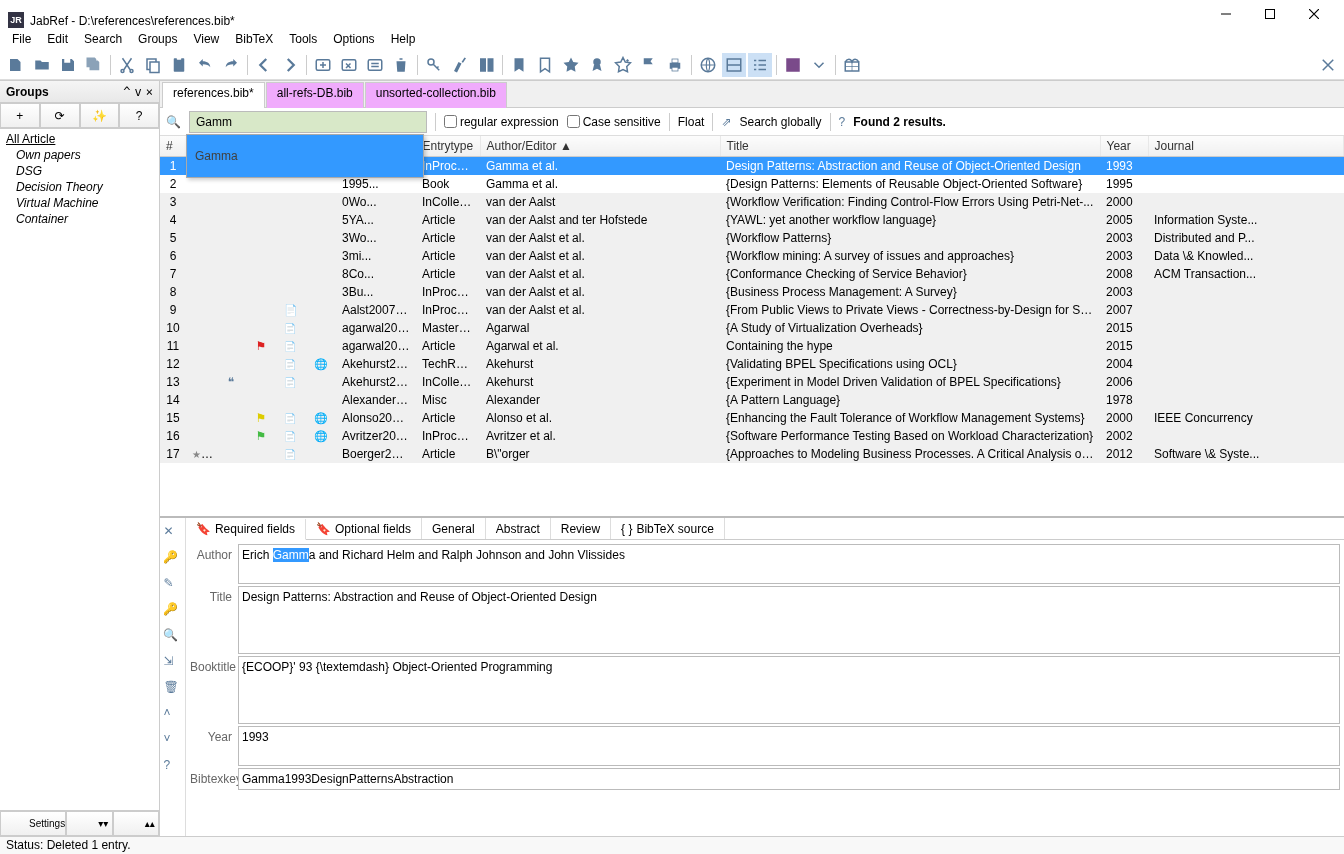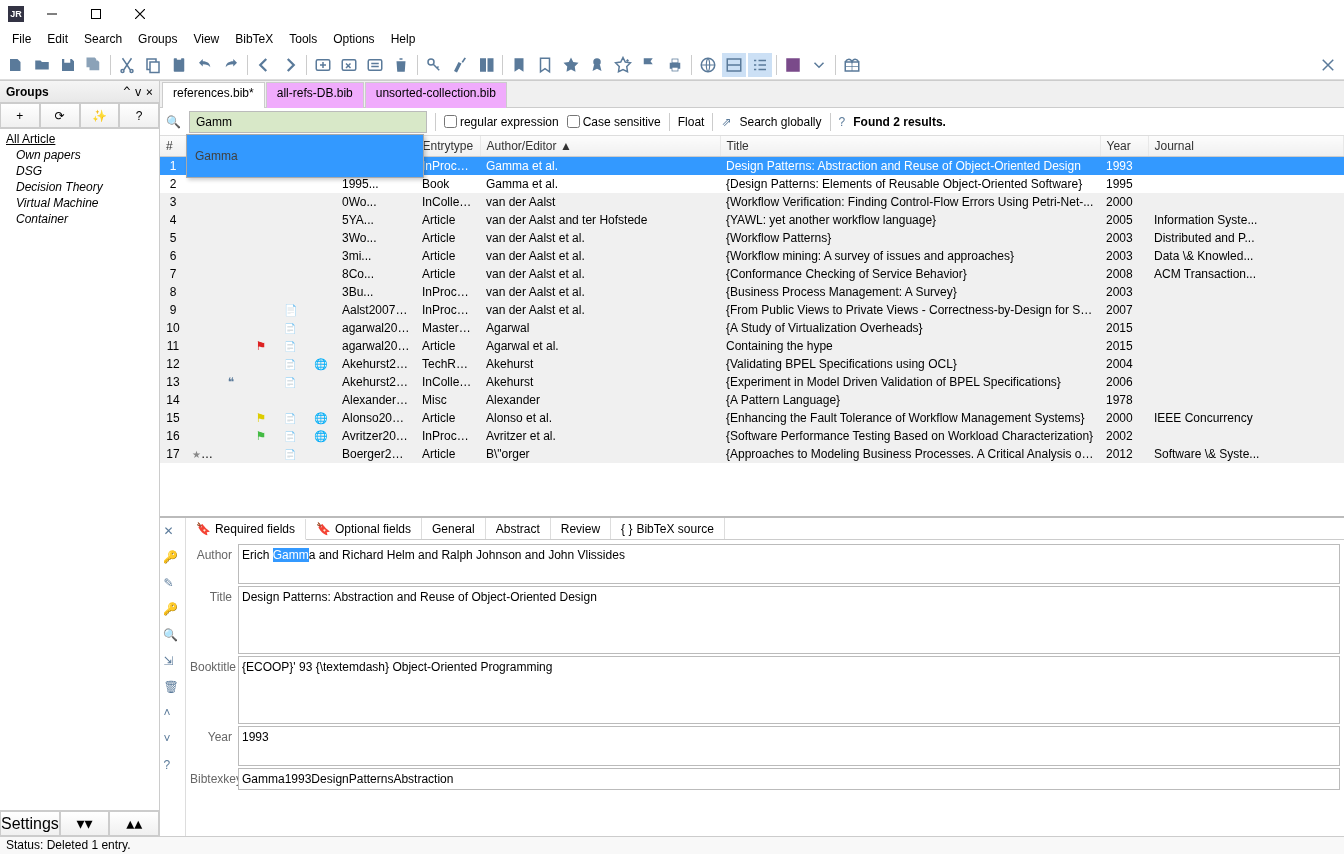--- a/index.html
+++ b/index.html
@@ -1,19 +1,19 @@
 <!DOCTYPE html>
 <html><head>
 <meta charset="utf-8">
 <style>
 * { margin: 0; padding: 0; box-sizing: border-box; font-family: "Segoe UI", Tahoma, sans-serif; font-size: 12px; }
 body { width: 1344px; height: 854px; background: #fff; overflow: hidden; display: flex; flex-direction: column; }
 
 
-.titlebar { height: 28px; display: flex; align-items: center; padding: 0 8px; }
+.titlebar { height: 28px; display: flex; align-items: flex-end; padding: 0 8px; }
 .titlebar-icon { width: 16px; height: 16px; background: #334; margin-right: 6px; display: flex; align-items: center; justify-content: center; color: #fff; font-size: 9px; font-weight: bold; }
 .titlebar-text { flex: 1; }
 .win-controls { display: flex; gap: 0; }
 .win-btn { width: 44px; height: 28px; display: flex; align-items: center; justify-content: center; cursor: default; }
 
 
 .menubar { height: 22px; display: flex; align-items: center; padding: 0 4px; }
 .menubar span { padding: 2px 8px; cursor: default; }
 
 
@@ -31,21 +31,21 @@
 .sidebar-header { height: 22px; background: linear-gradient(#f5f5f5,#e8e8e8); border-bottom: 1px solid #ccc; display: flex; align-items: center; padding: 0 6px; gap: 4px; }
 .sidebar-header-title { flex: 1; font-weight: bold; }
 .sidebar-header-btn { cursor: pointer; font-family: monospace; }
 .sidebar-toolbar { height: 26px; display: flex; border-bottom: 1px solid #ccc; }
 .sidebar-toolbar button { flex: 1; border: 1px solid #ccc; background: linear-gradient(#fff,#f0f0f0); cursor: pointer; }
 .groups-list { flex: 1; padding: 2px; overflow: auto; background: #fff; }
 .group-item { padding: 1px 4px; cursor: pointer; }
 .group-item.root { text-decoration: underline; }
 .group-item.child { padding-left: 14px; font-style: italic; }
 .sidebar-footer { height: 26px; display: flex; border-top: 1px solid #ccc; }
-.sidebar-footer button { flex: 1; border: 1px solid #ccc; background: linear-gradient(#fff,#f0f0f0); cursor: pointer; font-size: 16px; }
+.sidebar-footer button { flex: 1; border: 1px solid #ccc; background: linear-gradient(#fff,#f0f0f0); cursor: pointer; font-size: 10px; padding-left: 28px; }
 
 
 .center { flex: 1; display: flex; flex-direction: column; min-height: 0; min-width: 0; }
 .tabs { height: 27px; display: flex; background: #f0f0f0; border-bottom: 1px solid #ccc; padding-left: 2px; }
 .tab { padding: 3px 10px 2px; background: #f0abfc; border: 1px solid #ccc; border-bottom: none; margin-right: 1px; cursor: pointer; position: relative; top: 1px; }
 .tab.active { background: #fff; font-weight: normal; }
 
 
 .searchbar { height: 28px; display: flex; align-items: center; gap: 8px; padding: 3px 6px; border-bottom: 1px solid #ddd; position: relative; }
 .search-icon-small { color: #5a7a9a; }
@@ -94,20 +94,21 @@
 .hl { background: #3399ff; color: #fff; }
 
 
 .statusbar { height: 18px; padding: 1px 6px; border-top: 1px solid #ccc; background: #f8f8f8; }
 </style>
 </head>
 <body>
 
 <div class="titlebar">
   <div class="titlebar-icon">JR</div>
+  <div class="titlebar-text">JabRef - D:\references\references.bib*</div>
   <div class="win-controls">
     <div class="win-btn">
       <svg width="10" height="10" viewBox="0 0 10 10">
           <path d="M0 5h10" stroke="#000" stroke-width="1"></path>
         </svg>
     </div>
     <div class="win-btn">
       <svg width="10" height="10" viewBox="0 0 10 10">
           <rect x="0.5" y="0.5" width="9" height="9" fill="none" stroke="#000"></rect>
         </svg>

